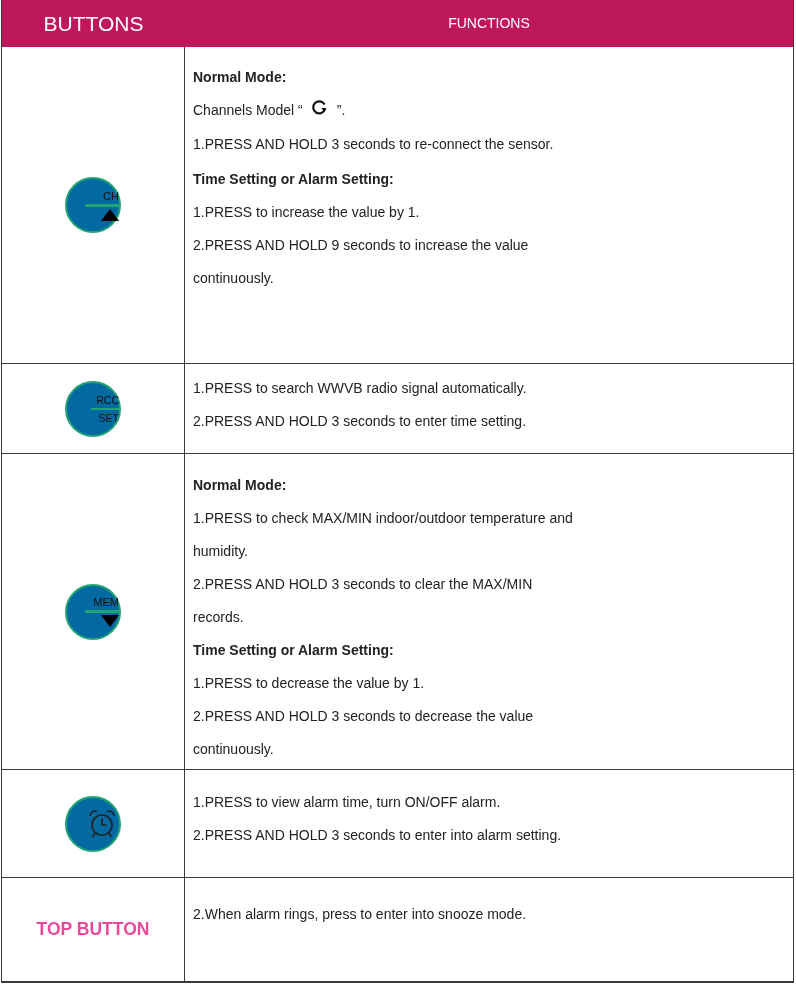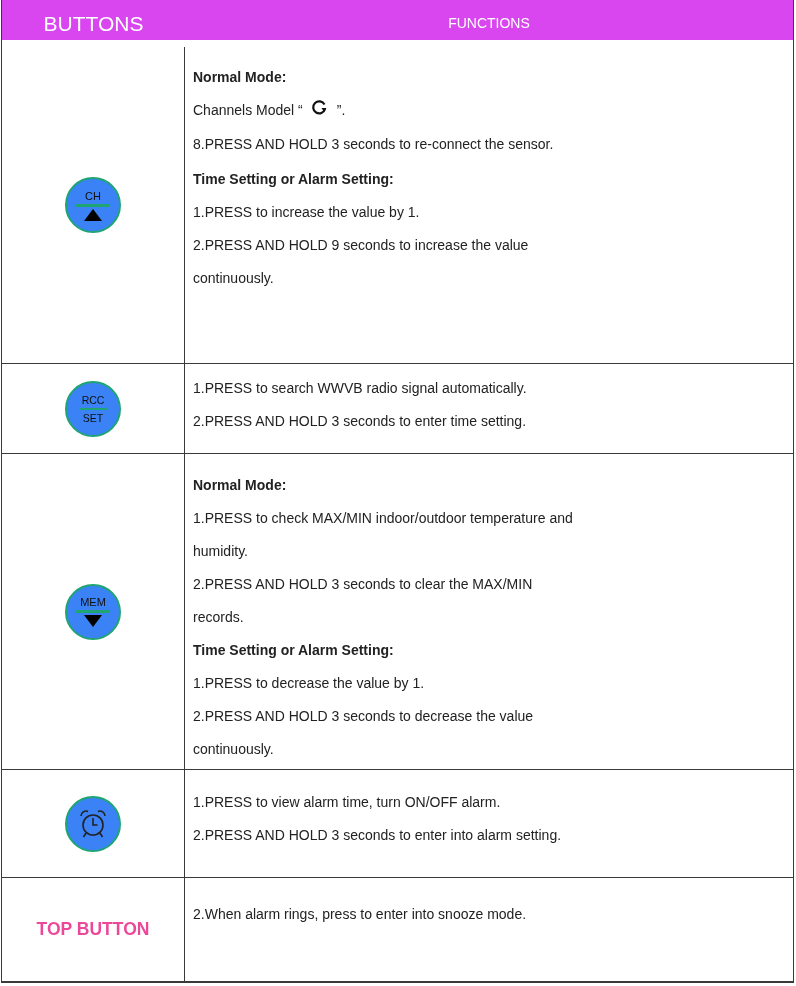--- a/index.html
+++ b/index.html
@@ -1,29 +1,29 @@
 <!DOCTYPE html>
 <html><head>
 <meta charset="utf-8">
 <style>
   html, body { margin: 0; padding: 0; background: #ffffff; }
   body { width: 796px; height: 986px; position: relative; overflow: hidden;
          font-family: "Liberation Sans", sans-serif; color: #1e1e1e; }
   .table { position: absolute; left: 1px; top: 0; width: 793px; height: 983px;
            border-left: 1px solid #3a3a3a; border-right: 1px solid #3a3a3a; border-bottom: 2px solid #3a3a3a; box-sizing: border-box; }
-  .header { position: absolute; left: 0; top: 0; width: 100%; height: 40px; background: #d946ef; color: #fff; }
+  .header { position: absolute; left: 0; top: 0; width: 100%; height: 47px; background: #be185d; color: #fff; }
   .header .col-btn { position: absolute; left: 0; width: 183px; top: 0; height: 47px; line-height: 47px; text-align: center; font-size: 21px; letter-spacing: 0; }
   .header .col-fn { position: absolute; left: 183px; right: 0; top: 0; height: 47px; line-height: 47px; text-align: center; font-size: 14px; }
   .row { position: absolute; left: 0; width: 100%; box-sizing: border-box; }
   .row .btn-cell { position: absolute; left: 0; top: 0; bottom: 0; width: 183px; border-right: 1px solid #3a3a3a; box-sizing: border-box; display: flex; align-items: center; justify-content: center; }
   .row .fn-cell { position: absolute; left: 183px; right: 0; top: 0; bottom: 0; padding-left: 8px; box-sizing: border-box; }
   .divider { position: absolute; left: 0; width: 100%; height: 1px; background: #3a3a3a; }
   .line { font-size: 14px; line-height: 33px; white-space: nowrap; color: #222; }
   .line.bold { font-weight: bold; }
-  .circle { width: 56px; height: 56px; border: 2.5px solid #1fa474; border-radius: 50%; box-sizing: border-box; display: flex; flex-direction: column; align-items: center; justify-content: center; background: #3b82f6; }
+  .circle { width: 56px; height: 56px; border: 2.5px solid #1fa474; border-radius: 50%; box-sizing: border-box; display: flex; flex-direction: column; align-items: flex-end; justify-content: center; background: #0369a1; }
   .circle .top-txt { font-size: 11px; line-height: 12px; color: #111; }
   .circle .bar { width: 34px; height: 3px; background: #1fa474; margin: 2px 0 2px; }
   .circle .tri-up { width: 0; height: 0; border-left: 9px solid transparent; border-right: 9px solid transparent; border-bottom: 12px solid #000; }
   .circle .tri-down { width: 0; height: 0; border-left: 9px solid transparent; border-right: 9px solid transparent; border-top: 12px solid #000; }
   .circle .bot-txt { font-size: 10.5px; line-height: 12px; color: #111; }
   .circle .bar2 { width: 28px; height: 2px; background: #1fa474; margin: 2px 0; }
   .top-label { font-size: 17.5px; font-weight: bold; color: #ec4899; }
   .loop-icon { display: inline-block; vertical-align: middle; margin: 0 8px; }
 </style>
 </head>
@@ -45,21 +45,21 @@
       </div>
     </div>
     <div class="fn-cell" style="padding-top:14px;">
       <div class="line bold">Normal Mode:</div>
       <div class="line">
         <span>Channels Model “</span><span class="loop-icon"><svg width="18" height="18" viewBox="0 0 18 18">
               <path d="M13.5 6.5 A6 6 0 1 0 14 11" fill="none" stroke="#111" stroke-width="2.2"></path>
               <path d="M10.5 10 L15.5 10 L13 14 Z" fill="#111"></path>
             </svg></span><span>”.</span>
       </div>
-      <div class="line">8.PRESS AND HOLD 3 seconds to re-connect the sensor.</div>
+      <div class="line">1.PRESS AND HOLD 3 seconds to re-connect the sensor.</div>
       <div class="line bold" style="margin-top:2px;">Time Setting or Alarm Setting:</div>
       <div class="line">1.PRESS to increase the value by 1.</div>
       <div class="line">2.PRESS AND HOLD 9 seconds to increase the value</div>
       <div class="line">continuously.</div>
     </div>
   </div>
   <div class="divider" style="top:363px;"></div>
 
   <div class="row" style="top:364px;height:89px;">
     <div class="btn-cell">

